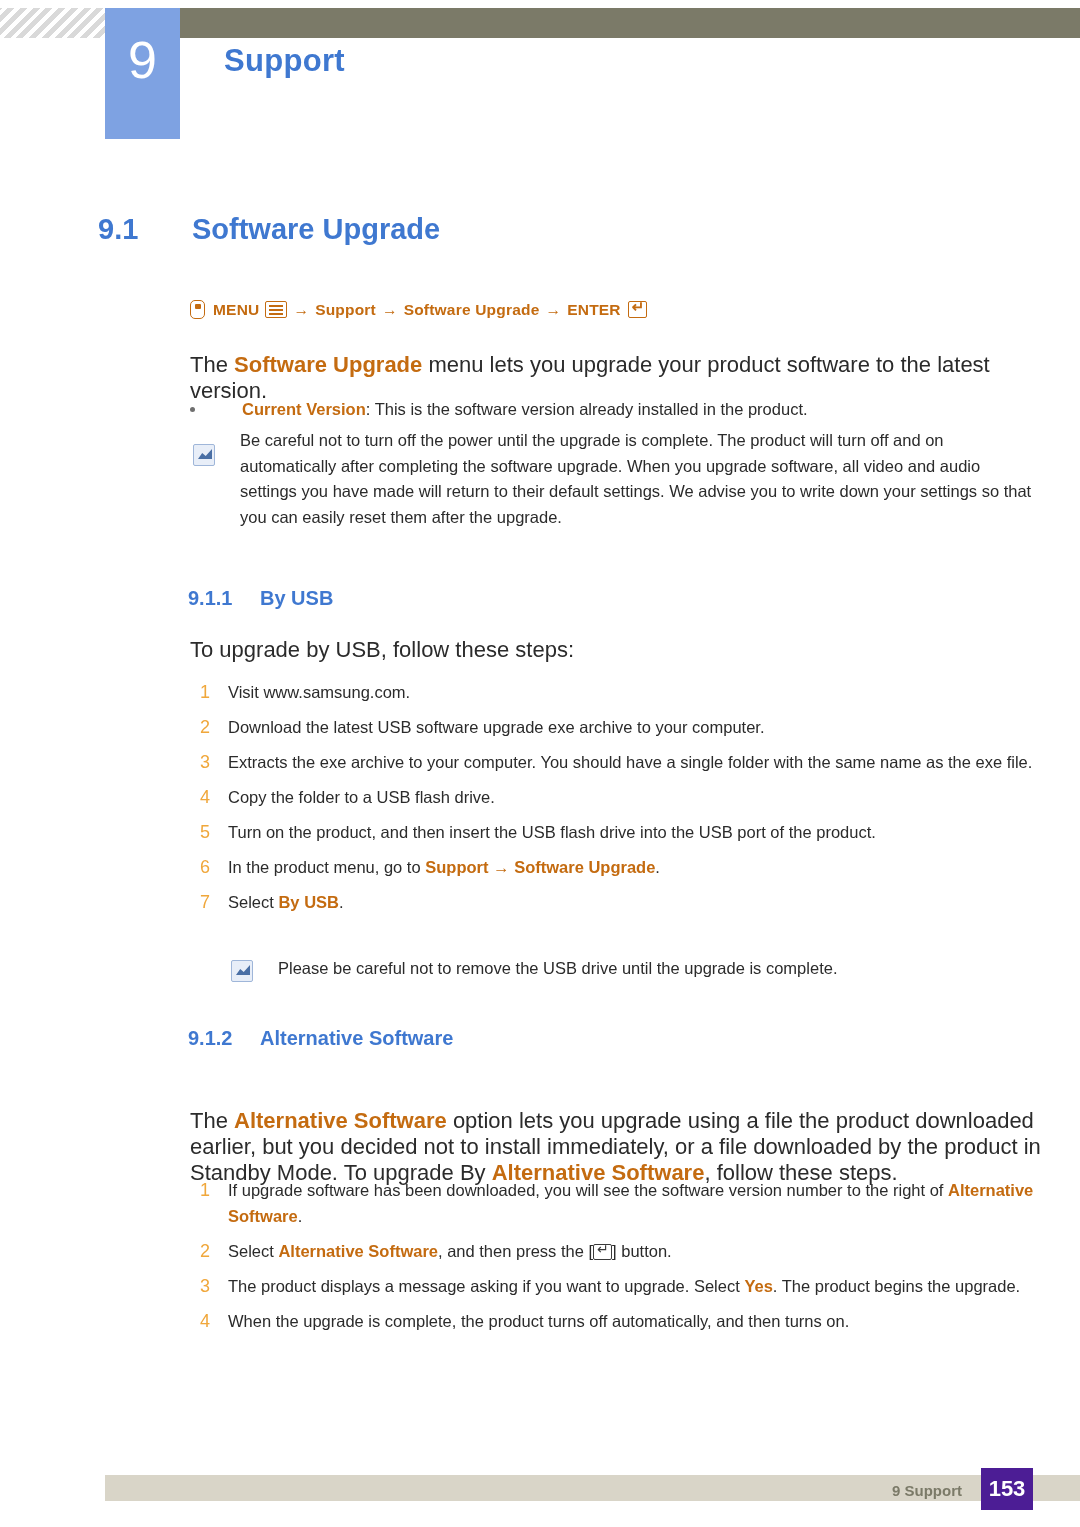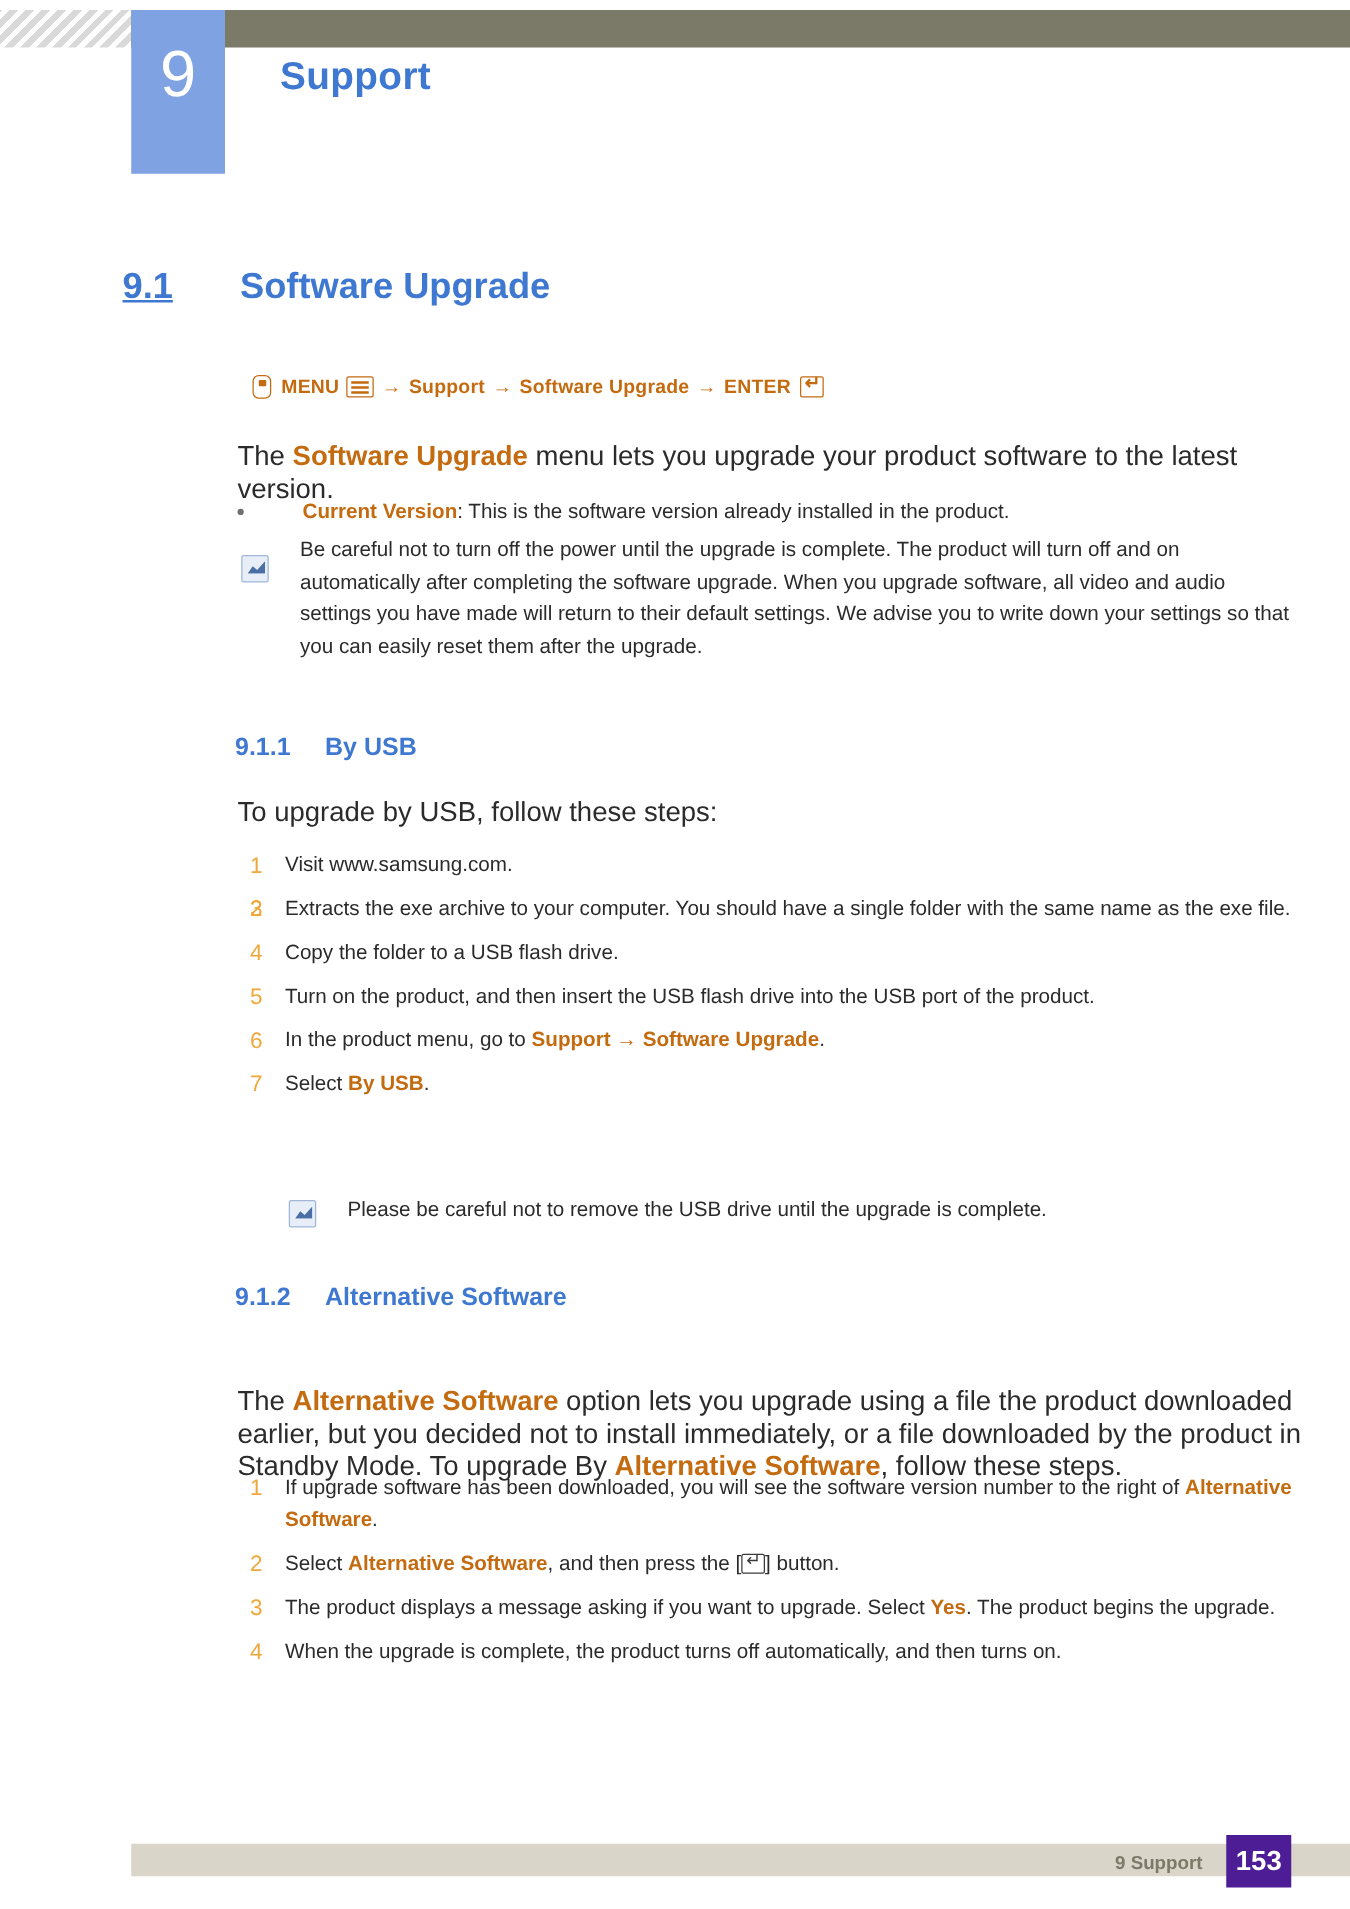--- a/index.html
+++ b/index.html
@@ -74,26 +74,26 @@
     width: 1080px;
   }
   .h1 {
     position: absolute;
     top: 213px;
     left: 98px;
     font-size: 29px;
     color: #3f78d0;
     font-weight: bold;
   }
-  .h1 .num { display: inline-block; width: 94px; text-decoration: underline; }
+  .h1 .num { display: inline-block; width: 94px; }
 
   .menu-path {
     position: absolute;
     top: 300px;
-    left: 202px;
+    left: 190px;
     font-size: 15.5px;
     font-weight: bold;
     color: #c46b10;
     letter-spacing: 0.2px;
     display: flex;
     align-items: center;
     gap: 6px;
   }
   .remote-icon {
     display: inline-block;
@@ -339,20 +339,21 @@
   </div>
   <div class="para p-usb-intro">To upgrade by USB, follow these steps:</div>
 
   <div class="steps steps-usb">
     <div class="step">
       <span class="step-num">1</span>
       <span>Visit www.samsung.com.</span>
     </div>
     <div class="step">
       <span class="step-num">2</span>
+      <span>Download the latest USB software upgrade exe archive to your computer.</span>
     </div>
     <div class="step">
       <span class="step-num">3</span>
       <span>Extracts the exe archive to your computer. You should have a single folder with the same name as the exe file.</span>
     </div>
     <div class="step">
       <span class="step-num">4</span>
       <span>Copy the folder to a USB flash drive.</span>
     </div>
     <div class="step">

